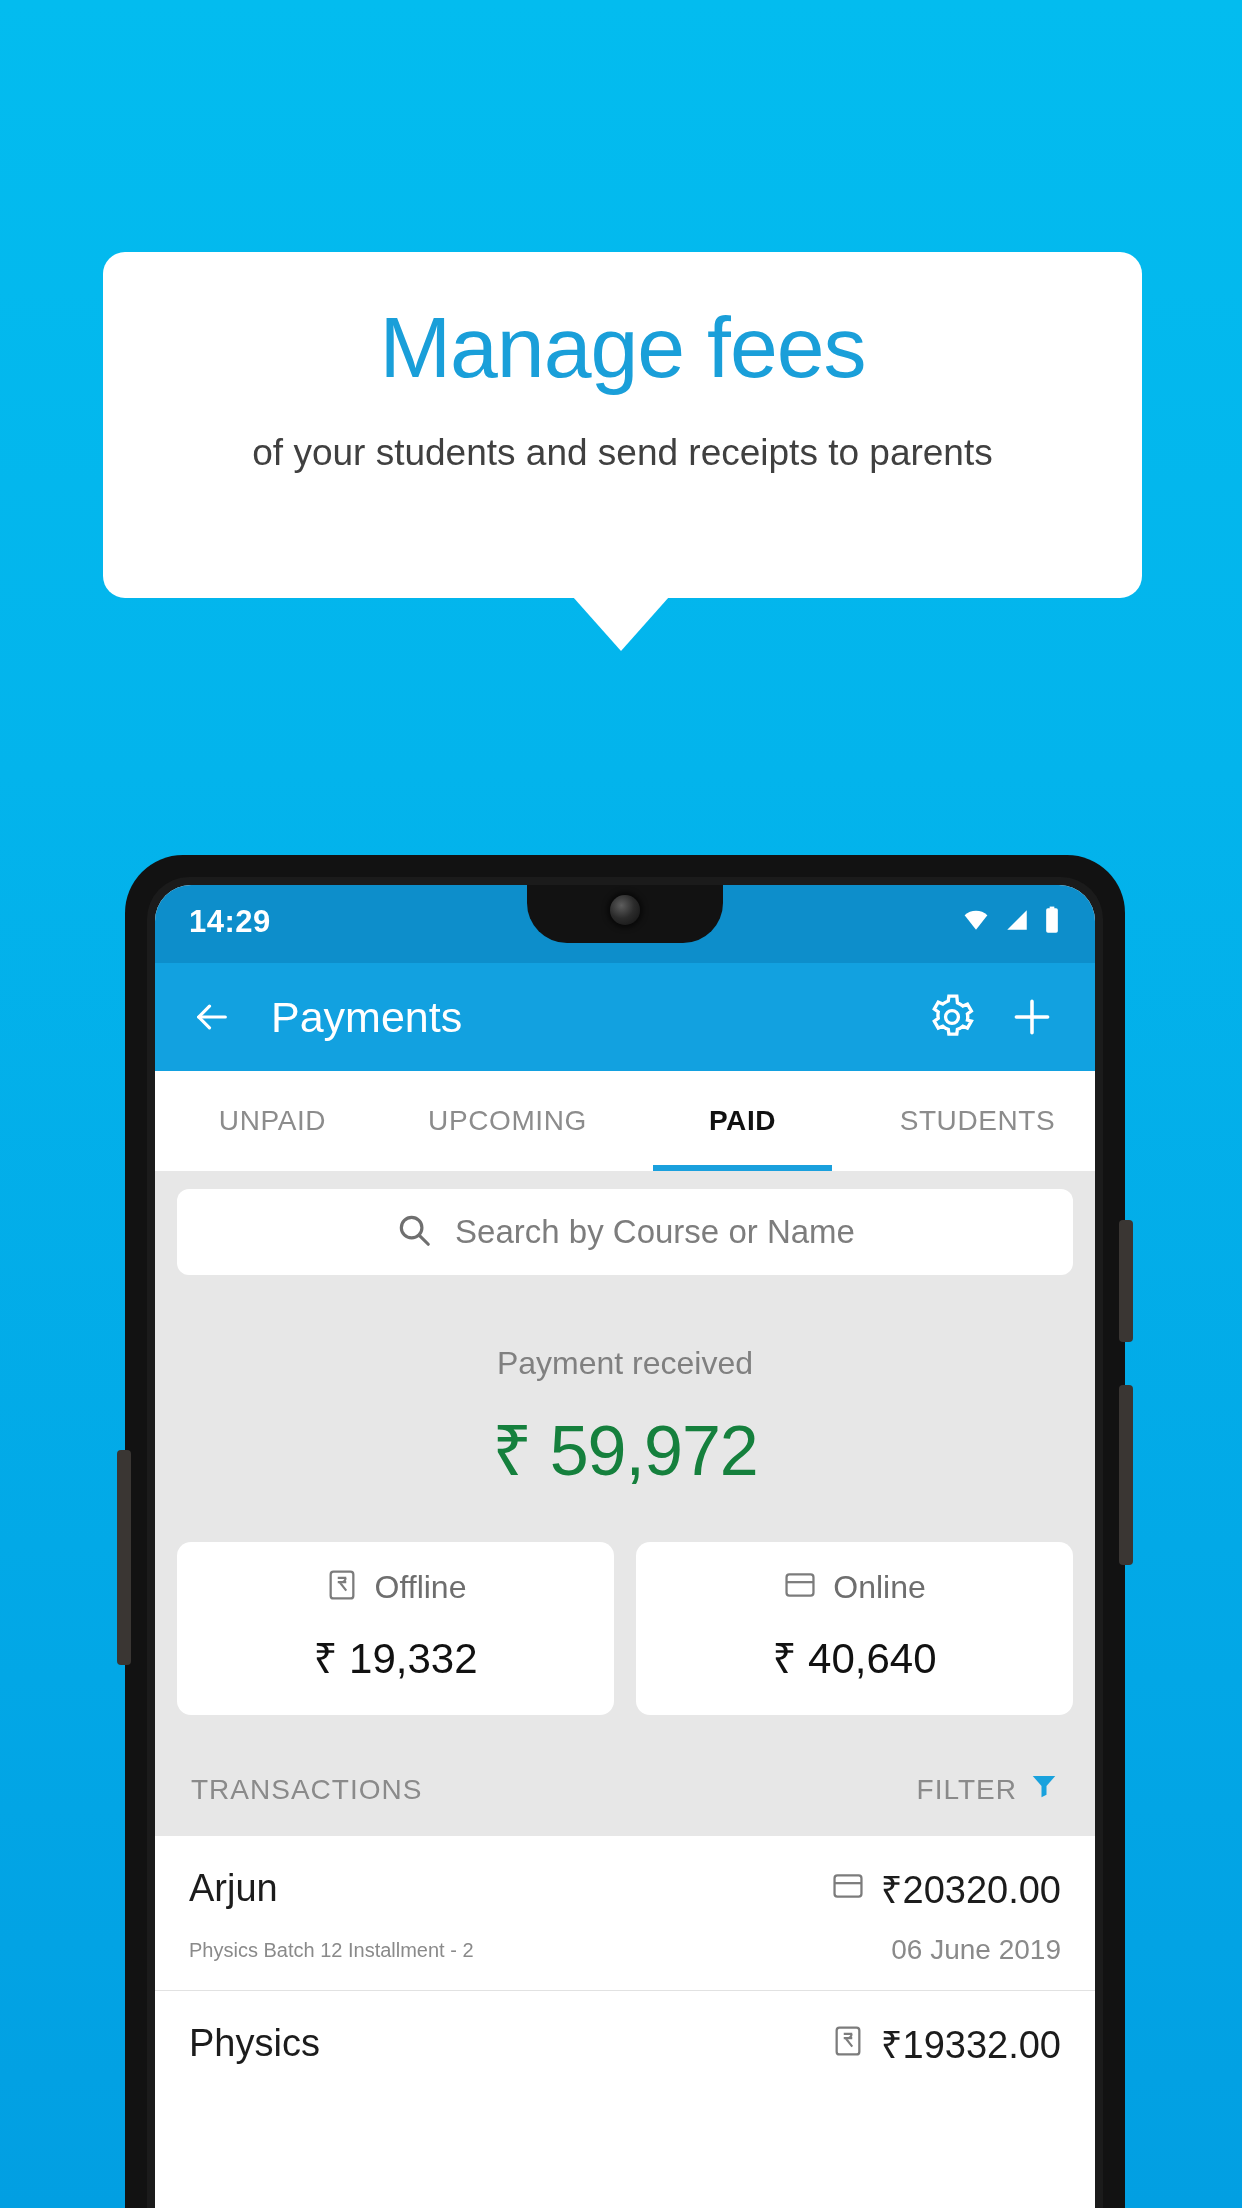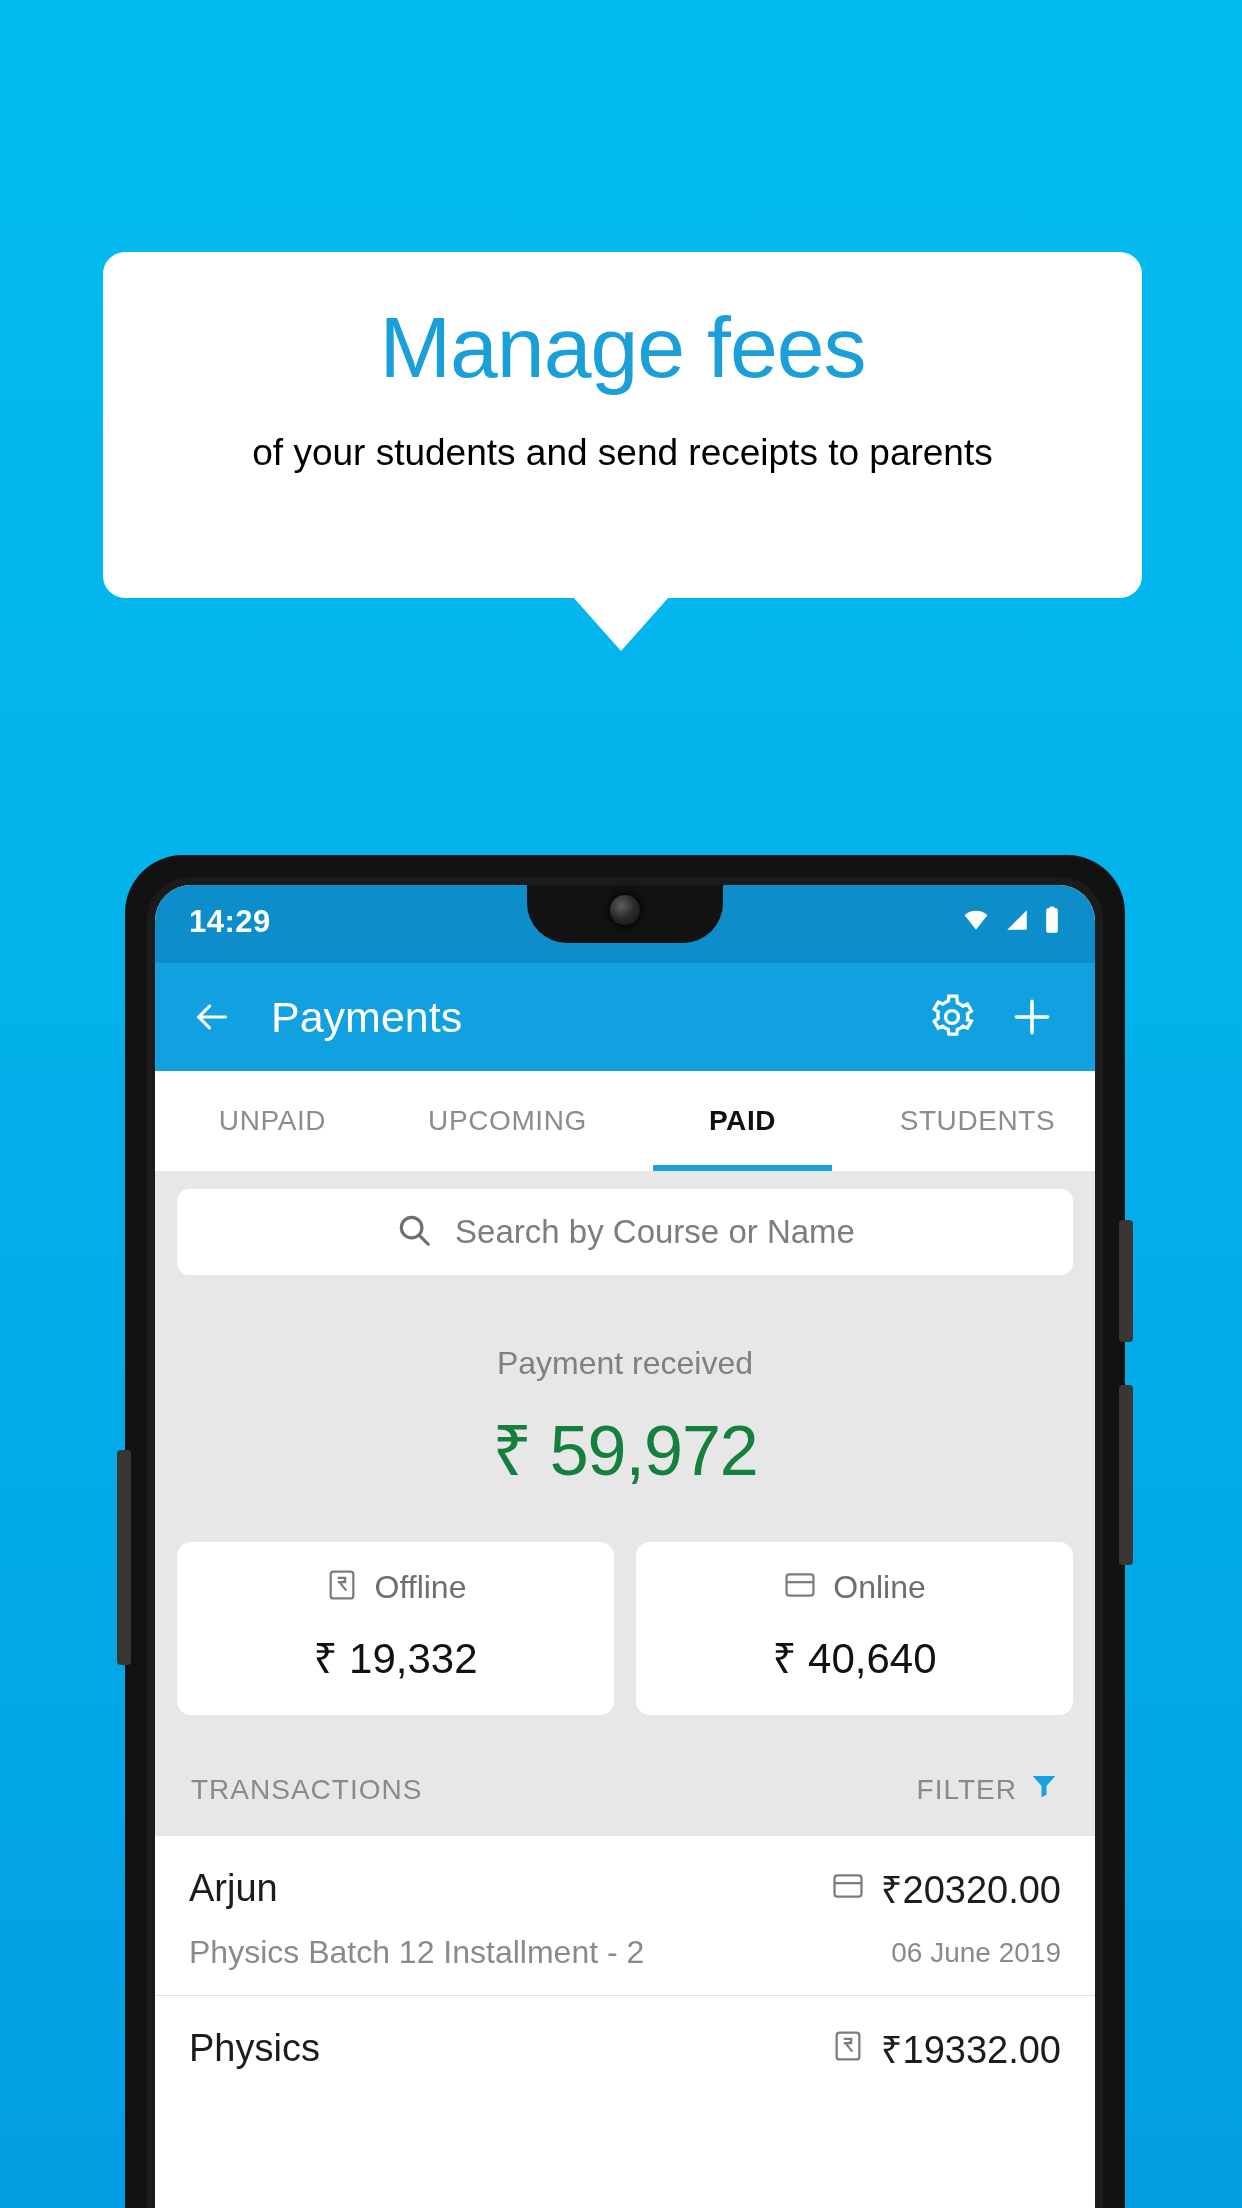--- a/index.html
+++ b/index.html
@@ -23,21 +23,21 @@
     border-top:54px solid #ffffff;
   }
   #bubble-title{
     position:absolute; left:0; right:0; top:52px;
     text-align:center; color:#1a9fd9;
     font-size:86px; font-weight:400; letter-spacing:-1px;
     line-height:1;
   }
   #bubble-sub{
     position:absolute; left:0; right:0; top:180px;
-    text-align:center; color:#000000;
+    text-align:center; color:#404040;
     font-size:37px; font-weight:400;
   }
 
   
   #phone{
     position:absolute; left:125px; top:855px; width:1000px; height:1420px;
     background:#121212;
     border-radius:58px 58px 0 0;
     box-shadow:0 0 0 0 rgba(0,0,0,.4);
   }
@@ -125,21 +125,21 @@
   #filter-btn{ display:flex; align-items:center; gap:12px;justify-content:space-between; }
 
   #txlist{ background:#fff; }
   .tx{ padding:26px 34px 24px; border-top:1px solid #e2e2e2; }
   .tx:first-child{ border-top:none; }
   .tx-top{ display:flex; align-items:center; justify-content:space-between; }
   .tx-name{ font-size:38px; color:#1c1c1c; }
   .tx-amtwrap{ display:flex; align-items:center; gap:16px; }
   .tx-amount{ font-size:38px; color:#1c1c1c; }
   .tx-bot{ display:flex; align-items:center; justify-content:space-between; margin-top:20px; }
-  .tx-desc{ font-size:32px; color:#8a8a8a; }
+  .tx-desc{ font-size:20px; color:#8a8a8a; }
   .tx-date{ font-size:28px; color:#8a8a8a; }
 </style>
 </head>
 <body>
 
 <div id="bubble">
   <div id="bubble-title">Manage fees</div>
   <div id="bubble-sub">of your students and send receipts to parents</div>
 </div>
 <div id="bubble-tail"></div>

